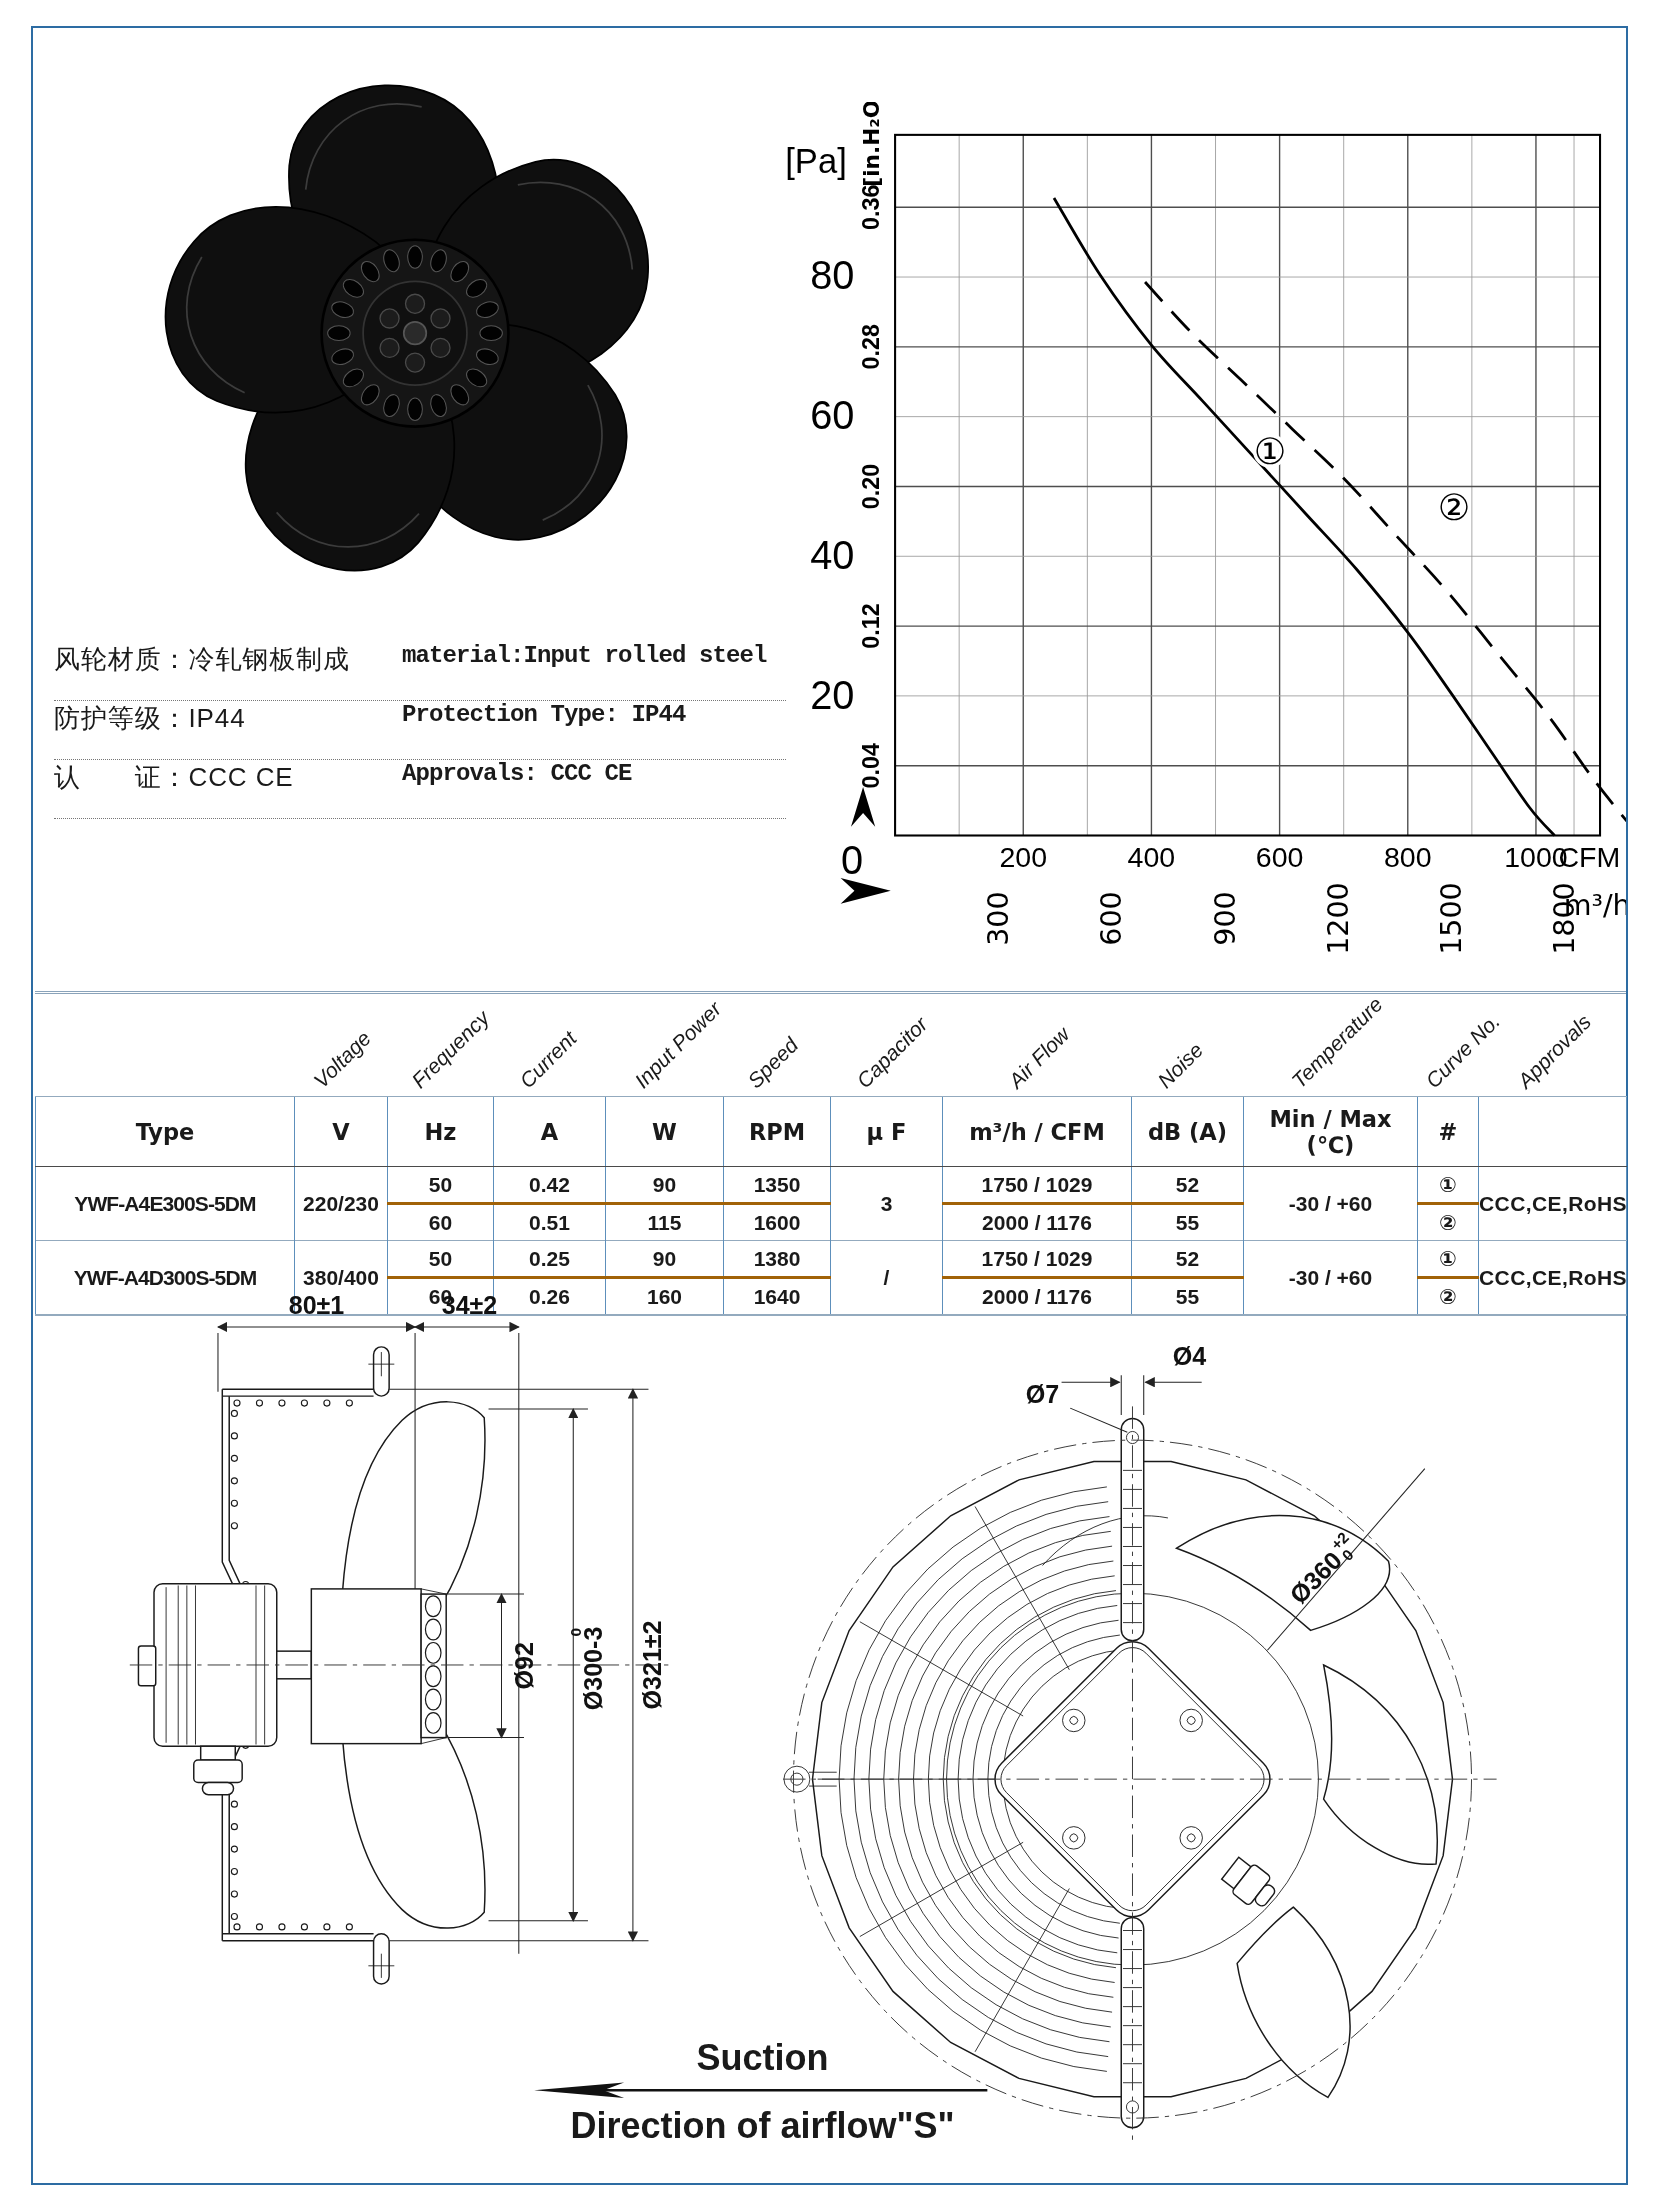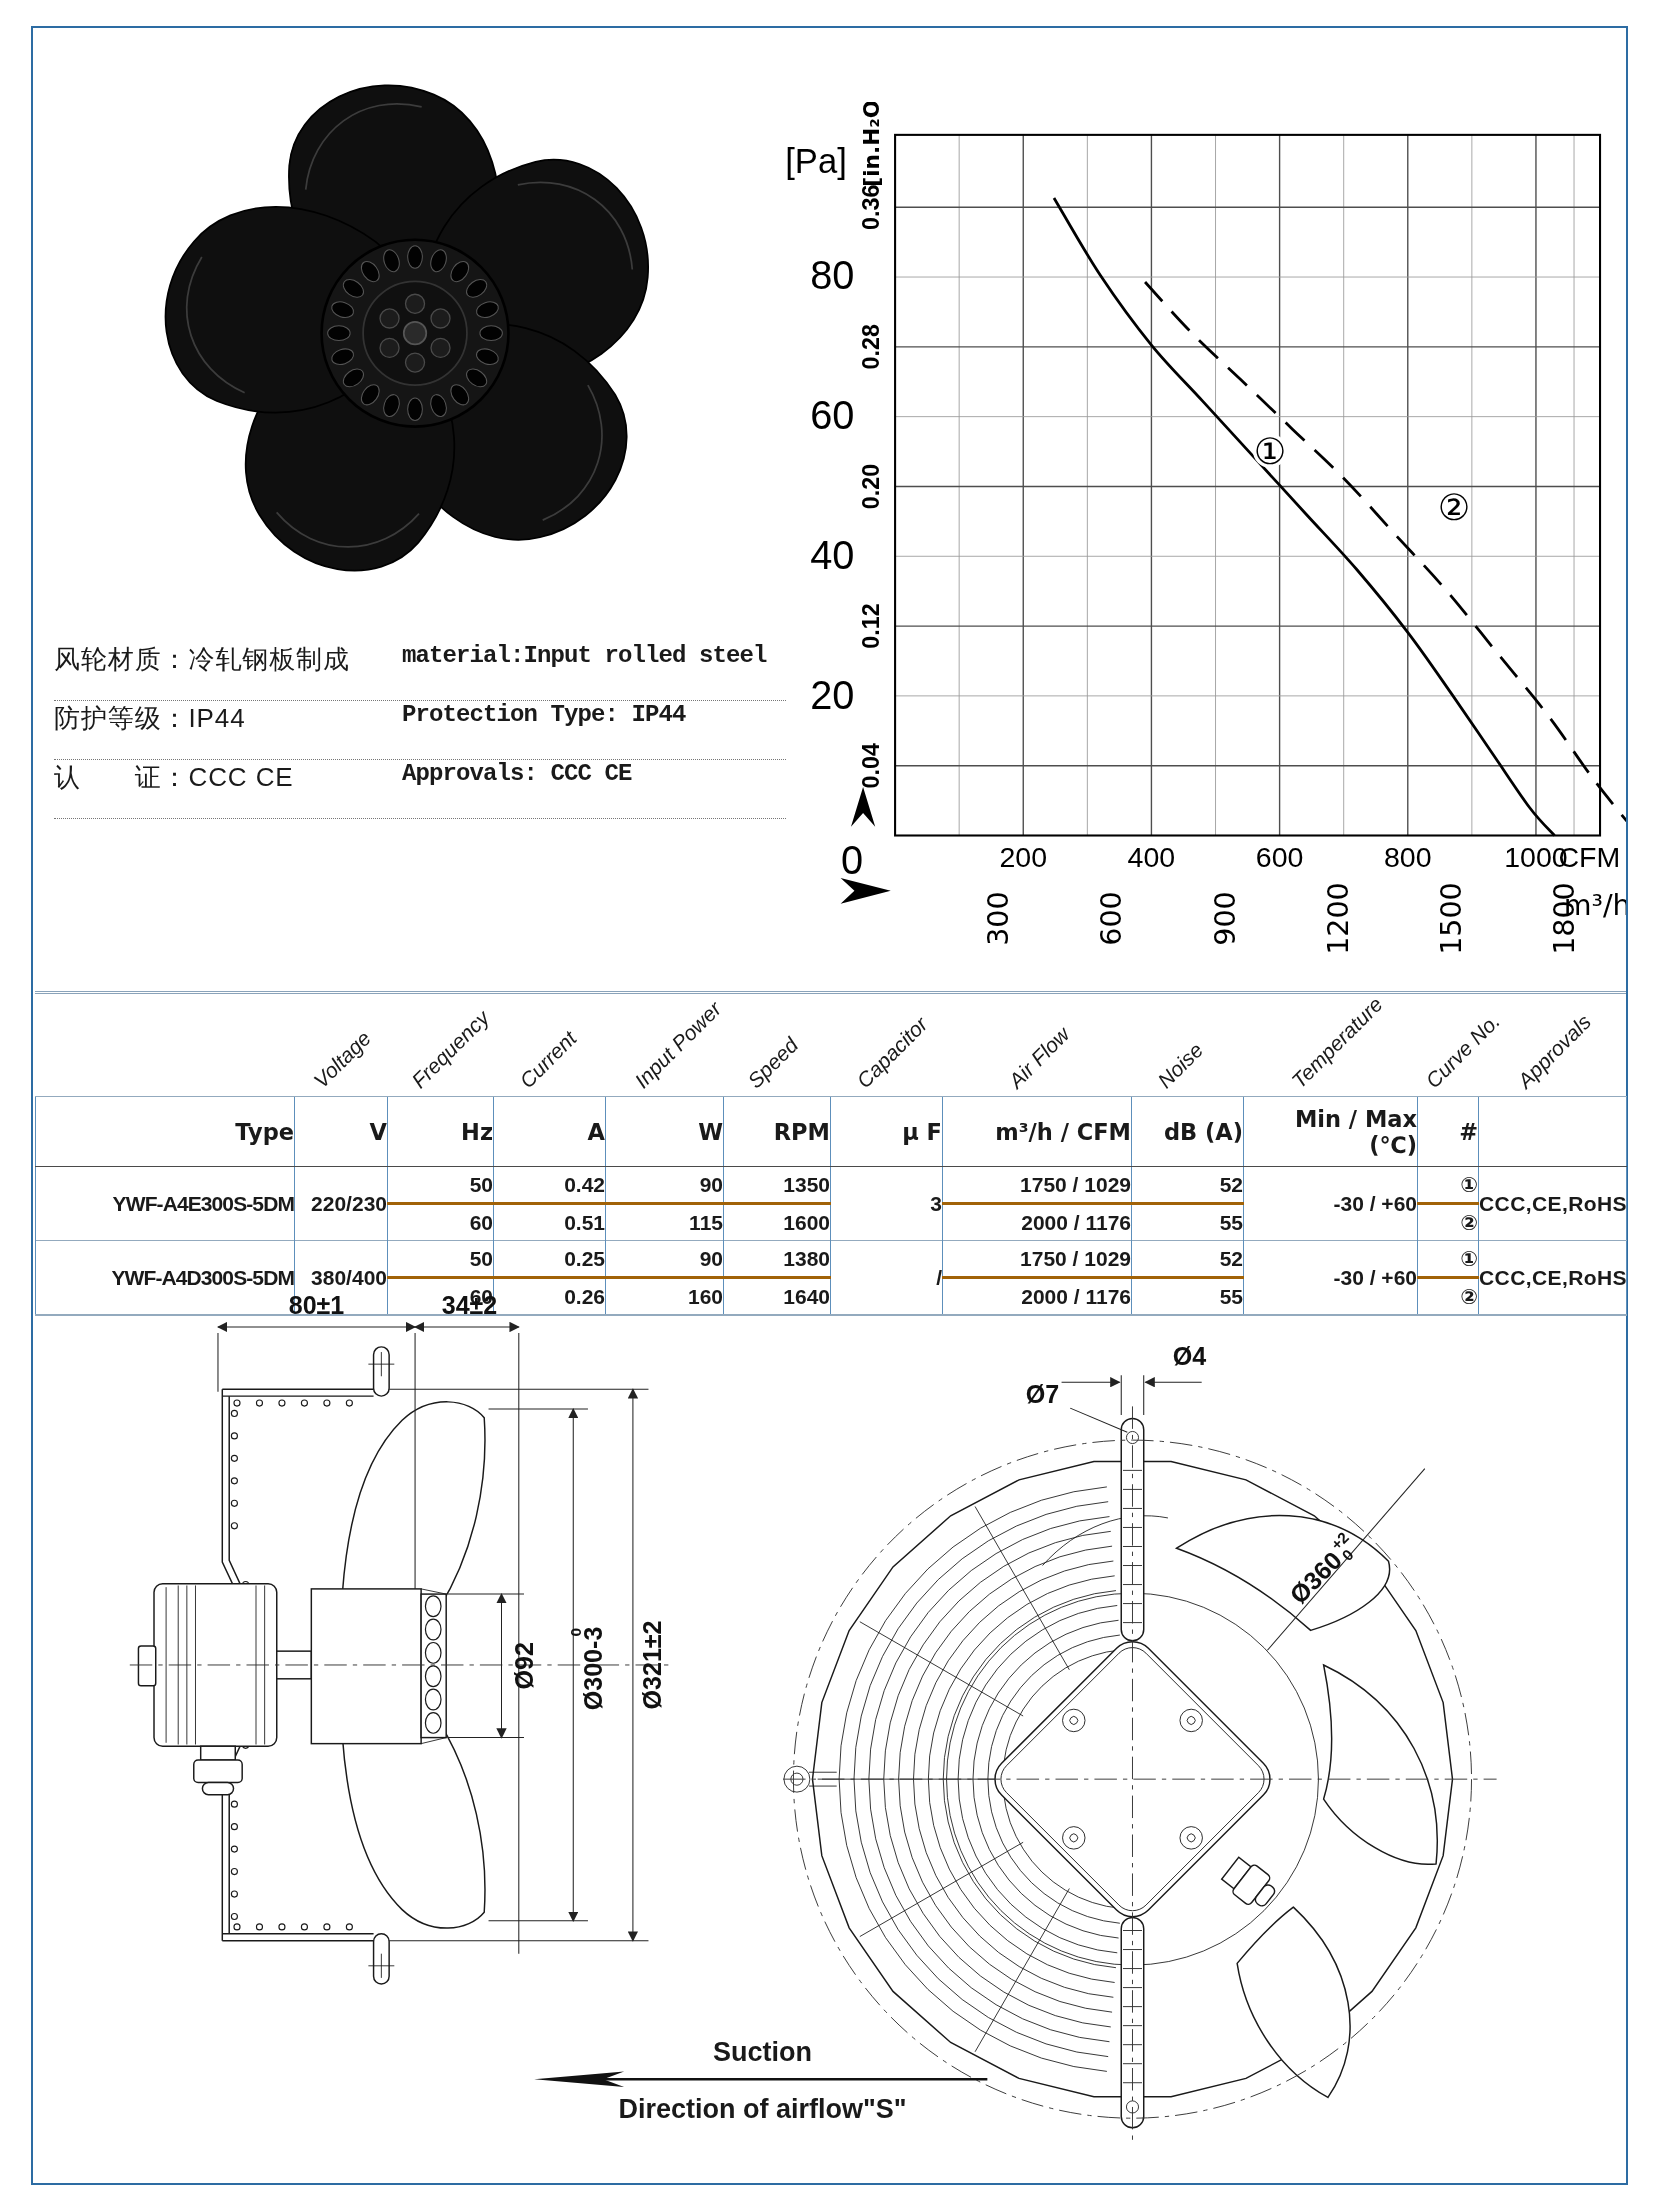--- a/index.html
+++ b/index.html
@@ -30,42 +30,42 @@
   .curve2{fill:none;stroke:#000;stroke-width:3.2;stroke-dasharray:30 16}
   .clabel{font:400 42px "DejaVu Sans",sans-serif;fill:#000;paint-order:stroke;stroke:#fff;stroke-width:8}
 
   
   #table-wrap{left:35px;top:991px;width:1591px}
   #rot-band{position:relative;height:102px;border-top:3.5px double #8aa3ba}
   .rot{position:absolute;bottom:3.5px;font-size:21px;font-style:italic;white-space:nowrap;
        transform-origin:0 100%;transform:rotate(-45deg)}
   #spec-table{border-collapse:collapse;table-layout:fixed;width:1591px;
               border-left:1.3px solid #5d8fbb;border-right:1.3px solid #5d8fbb;border-bottom:2.2px solid #93aabe}
-  #spec-table td{border-left:1.3px solid #5d8fbb;text-align:right;vertical-align:middle;padding:0;overflow:hidden}
+  #spec-table td{border-left:1.3px solid #5d8fbb;text-align:center;vertical-align:middle;padding:0;overflow:hidden}
   .unit-row td{border-top:1.7px solid #93aabe;border-bottom:1.3px solid #4a4a4a;height:69px;
                font-family:"DejaVu Sans",sans-serif;font-size:22.5px;font-weight:600}
   .datarow td{height:35px;font-size:21px;font-weight:600}
   .cell-split{border-bottom:3px solid #a16207}
   .gstart td{border-top:1.9px solid #93aabe}
   .cell-type{font-size:24px;font-weight:700;letter-spacing:-0.9px}
   .cell-curve{font-family:"DejaVu Sans",sans-serif;font-size:23px;font-weight:400}
   .cell-approv{font-size:19px;font-weight:700;letter-spacing:0.4px}
 
   
   .ln{stroke:#1a1a1a;stroke-width:1.7;fill:none}
   .fw{stroke:#1a1a1a;stroke-width:1.7;fill:#fff}
   .thin{stroke:#1a1a1a;stroke-width:1;fill:none}
   .cl{stroke:#333;stroke-width:1.1;stroke-dasharray:26 7 5 7;fill:none}
   .dim{stroke:#222;stroke-width:1.2;fill:none}
   .dtx{font:700 29px "Liberation Sans",sans-serif;fill:#111}
   .dtxs{font:700 18px "Liberation Sans",sans-serif;fill:#111}
 
   
   #suction{left:529px;top:2037px;width:467px;text-align:center}
-  #suction .t{font-size:27px;font-weight:700}
+  #suction .t{font-size:36px;font-weight:700}
 </style>
 </head>
 <body>
 
 <div id="page">
   <div id="frame" class="abs"></div>
 
   <svg id="fan-photo" class="abs" style="left:69px;top:39px" width="718" height="597" viewBox="0 0 830 690">
     <g id="fan-blades">
         <g transform="rotate(-8 400 340)">

